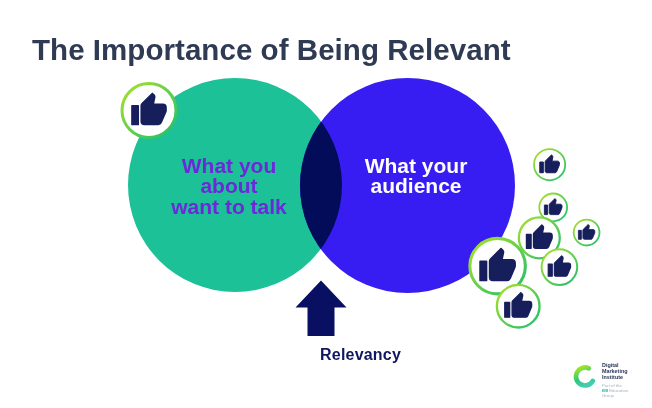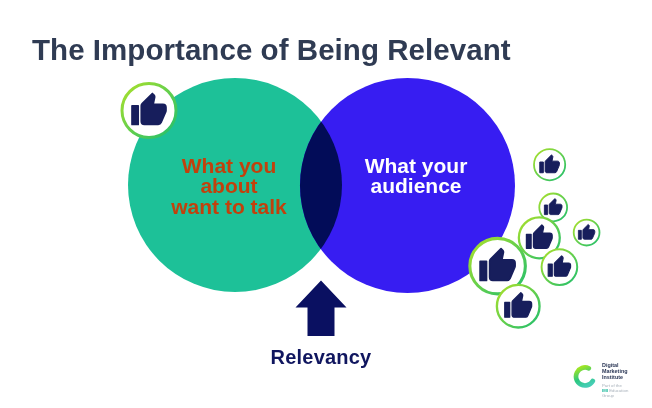--- a/index.html
+++ b/index.html
@@ -5,22 +5,22 @@
   html,body{margin:0;padding:0;background:#fff;}
   #stage{position:relative;width:652px;height:408px;background:#fff;overflow:hidden;
          font-family:"Liberation Sans",sans-serif;}
   #page-title{position:absolute;left:15px;top:18px;margin:17px;font-size:29.5px;font-weight:700;
               letter-spacing:0.05px;line-height:1;}
   #venn-svg{position:absolute;left:0;top:0;}
   .circle-label{position:absolute;color:#fff;font-weight:700;font-size:21px;line-height:20.7px;
                 text-align:center;letter-spacing:0px;}
   #left-label{left:109px;top:155.5px;width:240px;}
   #right-label{left:296px;top:155.5px;width:240px;}
-  #relevancy-label{position:absolute;left:241px;top:347px;width:160px;text-align:center;
-                   font-size:20px;font-weight:700;line-height:1;letter-spacing:0.2px;}
+  #relevancy-label{position:absolute;left:241px;top:347px;width:160px;text-align:right;
+                   font-size:16px;font-weight:700;line-height:1;letter-spacing:0.2px;}
   #logo{position:absolute;left:573px;top:363px;display:flex;align-items:flex-start;}
   #logo-text{margin-left:5px;}
   .logo-line{font-size:5.4px;line-height:5.8px;font-weight:700;letter-spacing:0;}
   .logo-tag{font-size:4.3px;line-height:5px;font-weight:400;}
   .logo-tag b{font-weight:700;}
 </style>
 </head>
 <body>
 
 <div id="stage">
@@ -76,21 +76,21 @@
         </g>
         <g>
           <circle cx="518.2" cy="306.2" r="21.31875" fill="#ffffff" stroke="url(#ringGrad)" stroke-width="2.3625"></circle>
           <use href="#thumbPath" transform="translate(503.57500000000005, 291.575) scale(1.21875)"></use>
         </g>
       </g>
   </svg>
 
   <h1 id="page-title" style="color: rgb(47, 59, 83);">The Importance of Being Relevant</h1>
 
-  <div id="left-label" class="circle-label" style="color: #c2410c;">
+  <div id="left-label" class="circle-label" style="color: #6d28d9;">
     <div>What you</div>
     <div>about</div>
     <div>want to talk</div>
   </div>
 
   <div id="right-label" class="circle-label" style="color: rgb(255, 255, 255);">
     <div>What your</div>
     <div>audience</div>
   </div>
 

